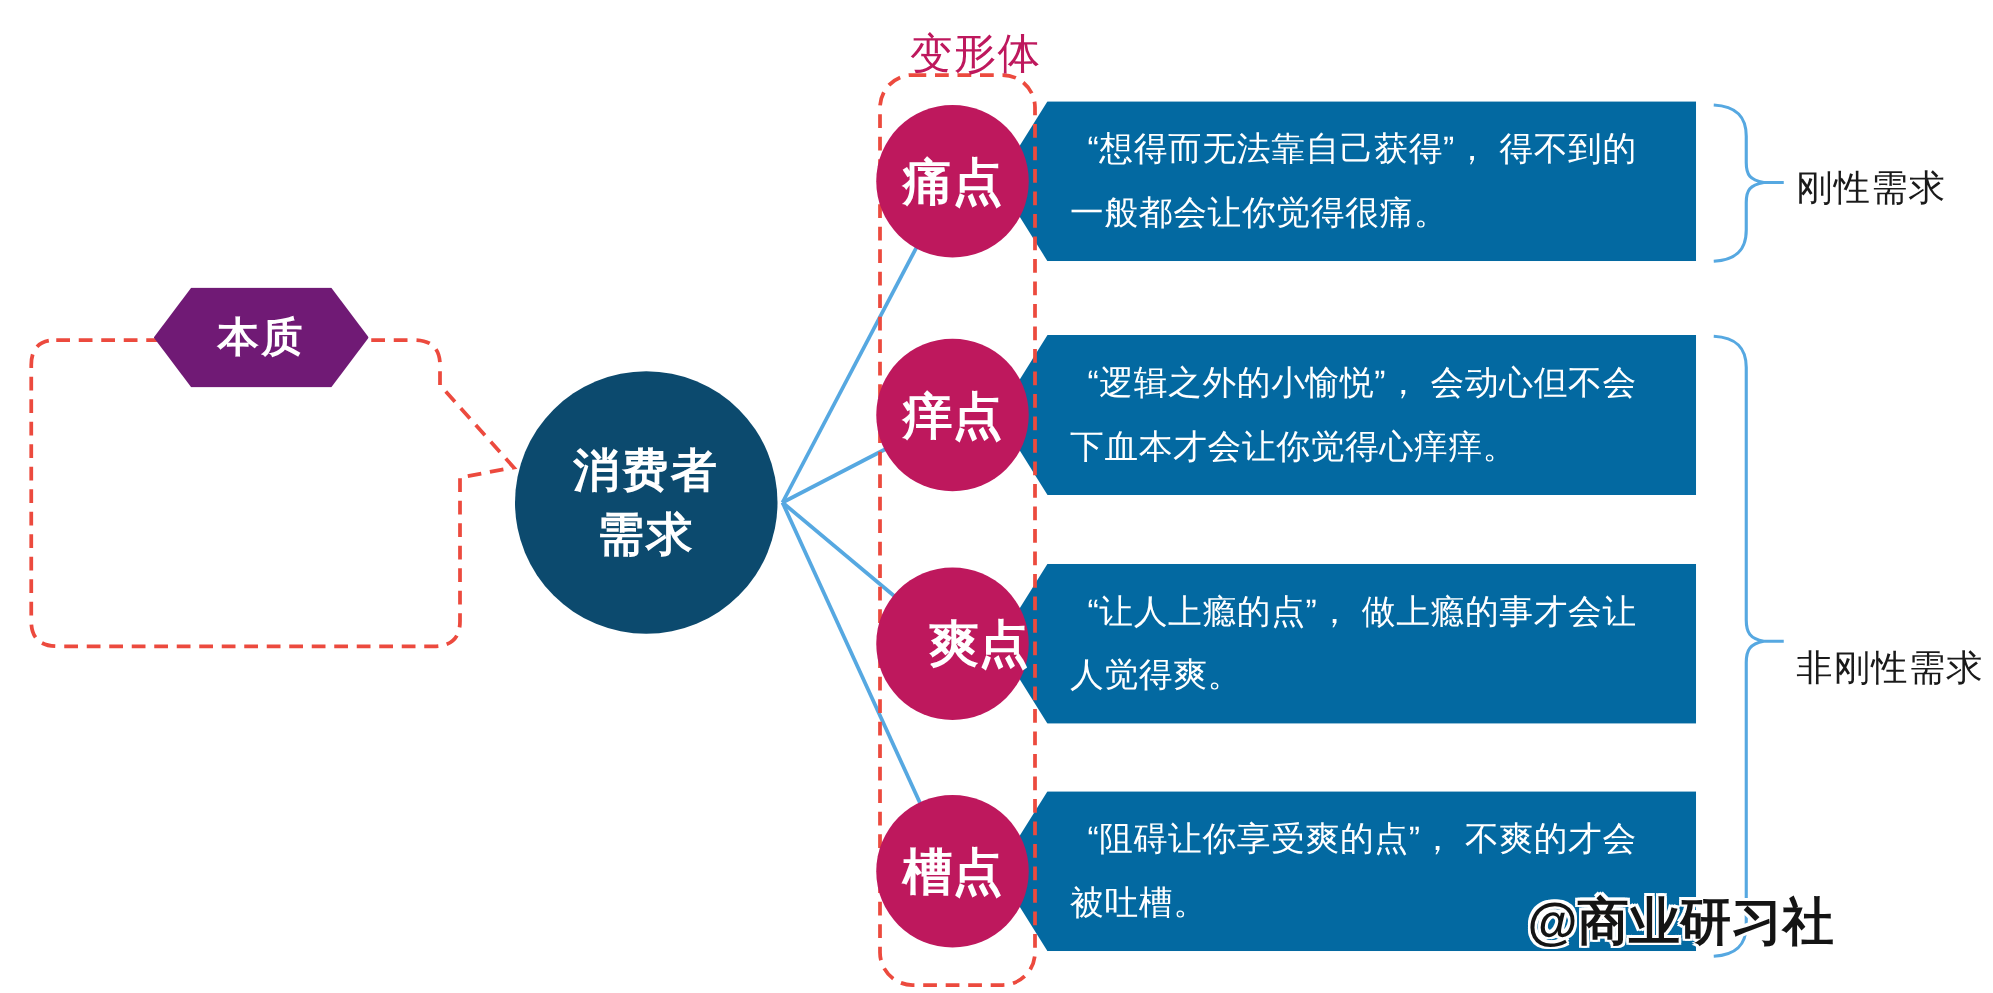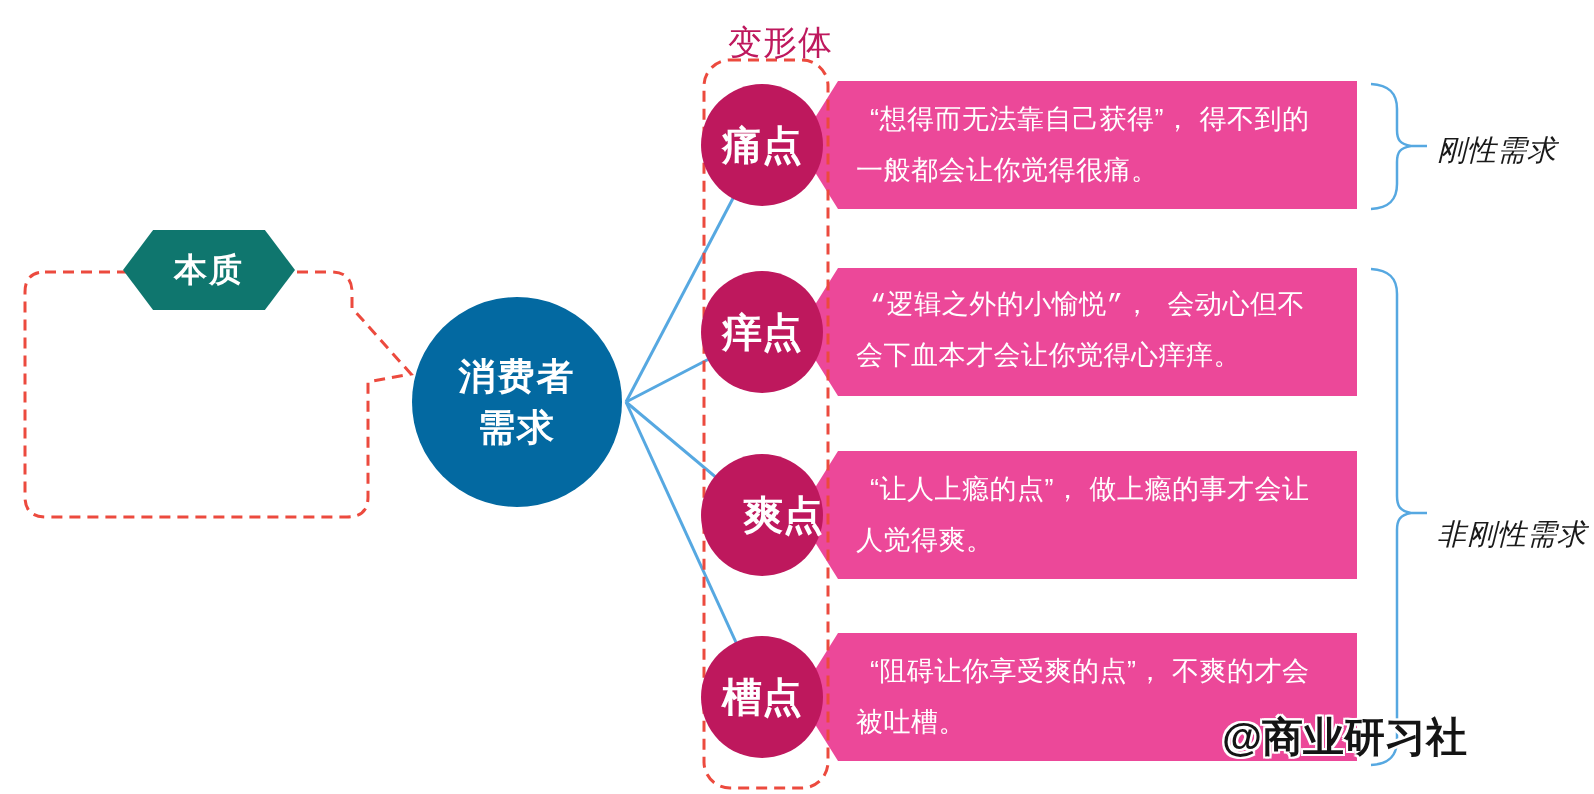--- a/index.html
+++ b/index.html
@@ -17,21 +17,21 @@
     left: 0; top: 0;
     width: 1594px; height: 794px;
     z-index: 3;
     pointer-events: none;
   }
   
   .hexagon {
     position: absolute;
     left: 123px; top: 230px;
     width: 172px; height: 80px;
-    background: #0f766e;
+    background: #701a75;
     clip-path: polygon(17.5% 0, 82.5% 0, 100% 50%, 82.5% 100%, 17.5% 100%, 0 50%);
     display: flex; align-items: center; justify-content: center;
     z-index: 4;
   }
   .hexagon-label {
     color: #ffffff;
     font-size: 33px;
     font-weight: bold;
     letter-spacing: 2px;
   }
@@ -45,21 +45,21 @@
     line-height: 46.5px;
     letter-spacing: 1px;
   }
   .bubble-text span { display: block; }
   
   .center-node {
     position: absolute;
     left: 412px; top: 297px;
     width: 210px; height: 210px;
     border-radius: 50%;
-    background: #0369a1;
+    background: #0c4a6e;
     display: flex; flex-direction: column;
     align-items: center; justify-content: center;
     z-index: 5;
   }
   .center-node span {
     color: #ffffff;
     font-size: 37px;
     font-weight: bold;
     line-height: 51px;
     letter-spacing: 2px;
@@ -90,47 +90,46 @@
   }
   .circle-1 { top: 84px; }
   .circle-2 { top: 271px; }
   .circle-3 { top: 454px; justify-content: flex-end; }
   .circle-4 { top: 636px; }
   
   .desc-box {
     position: absolute;
     left: 798px;
     width: 559px; height: 128px;
-    background: #ec4899;
+    background: #0369a1;
     clip-path: polygon(40px 0, 100% 0, 100% 100%, 40px 100%, 0 50%);
     display: flex; align-items: center;
     z-index: 1;
   }
   .box-1 { top: 81px; }
-  .box-2 { top: 268px; font-family: Liberation Mono, monospace; }
+  .box-2 { top: 268px; }
   .box-3 { top: 451px; align-items: center; }
   .box-4 { top: 633px; }
   .desc-box p {
     padding: 0 30px 0 58px;
     color: #ffffff;
     font-size: 27px;
     line-height: 51px;
     text-indent: 14px;
     letter-spacing: 0.5px;
   }
   
   .demand-label {
     position: absolute;
     left: 1437px;
     font-size: 29px;
     color: #1a1a1a;
     z-index: 4;
     letter-spacing: 1px;
     white-space: nowrap;
-    font-style: italic;
   }
   .demand-1 { top: 131px; }
   .demand-2 { top: 515px; }
   
   .watermark {
     position: absolute;
     left: 1222px; top: 710px;
     z-index: 8;
     display: flex;
     align-items: baseline;

